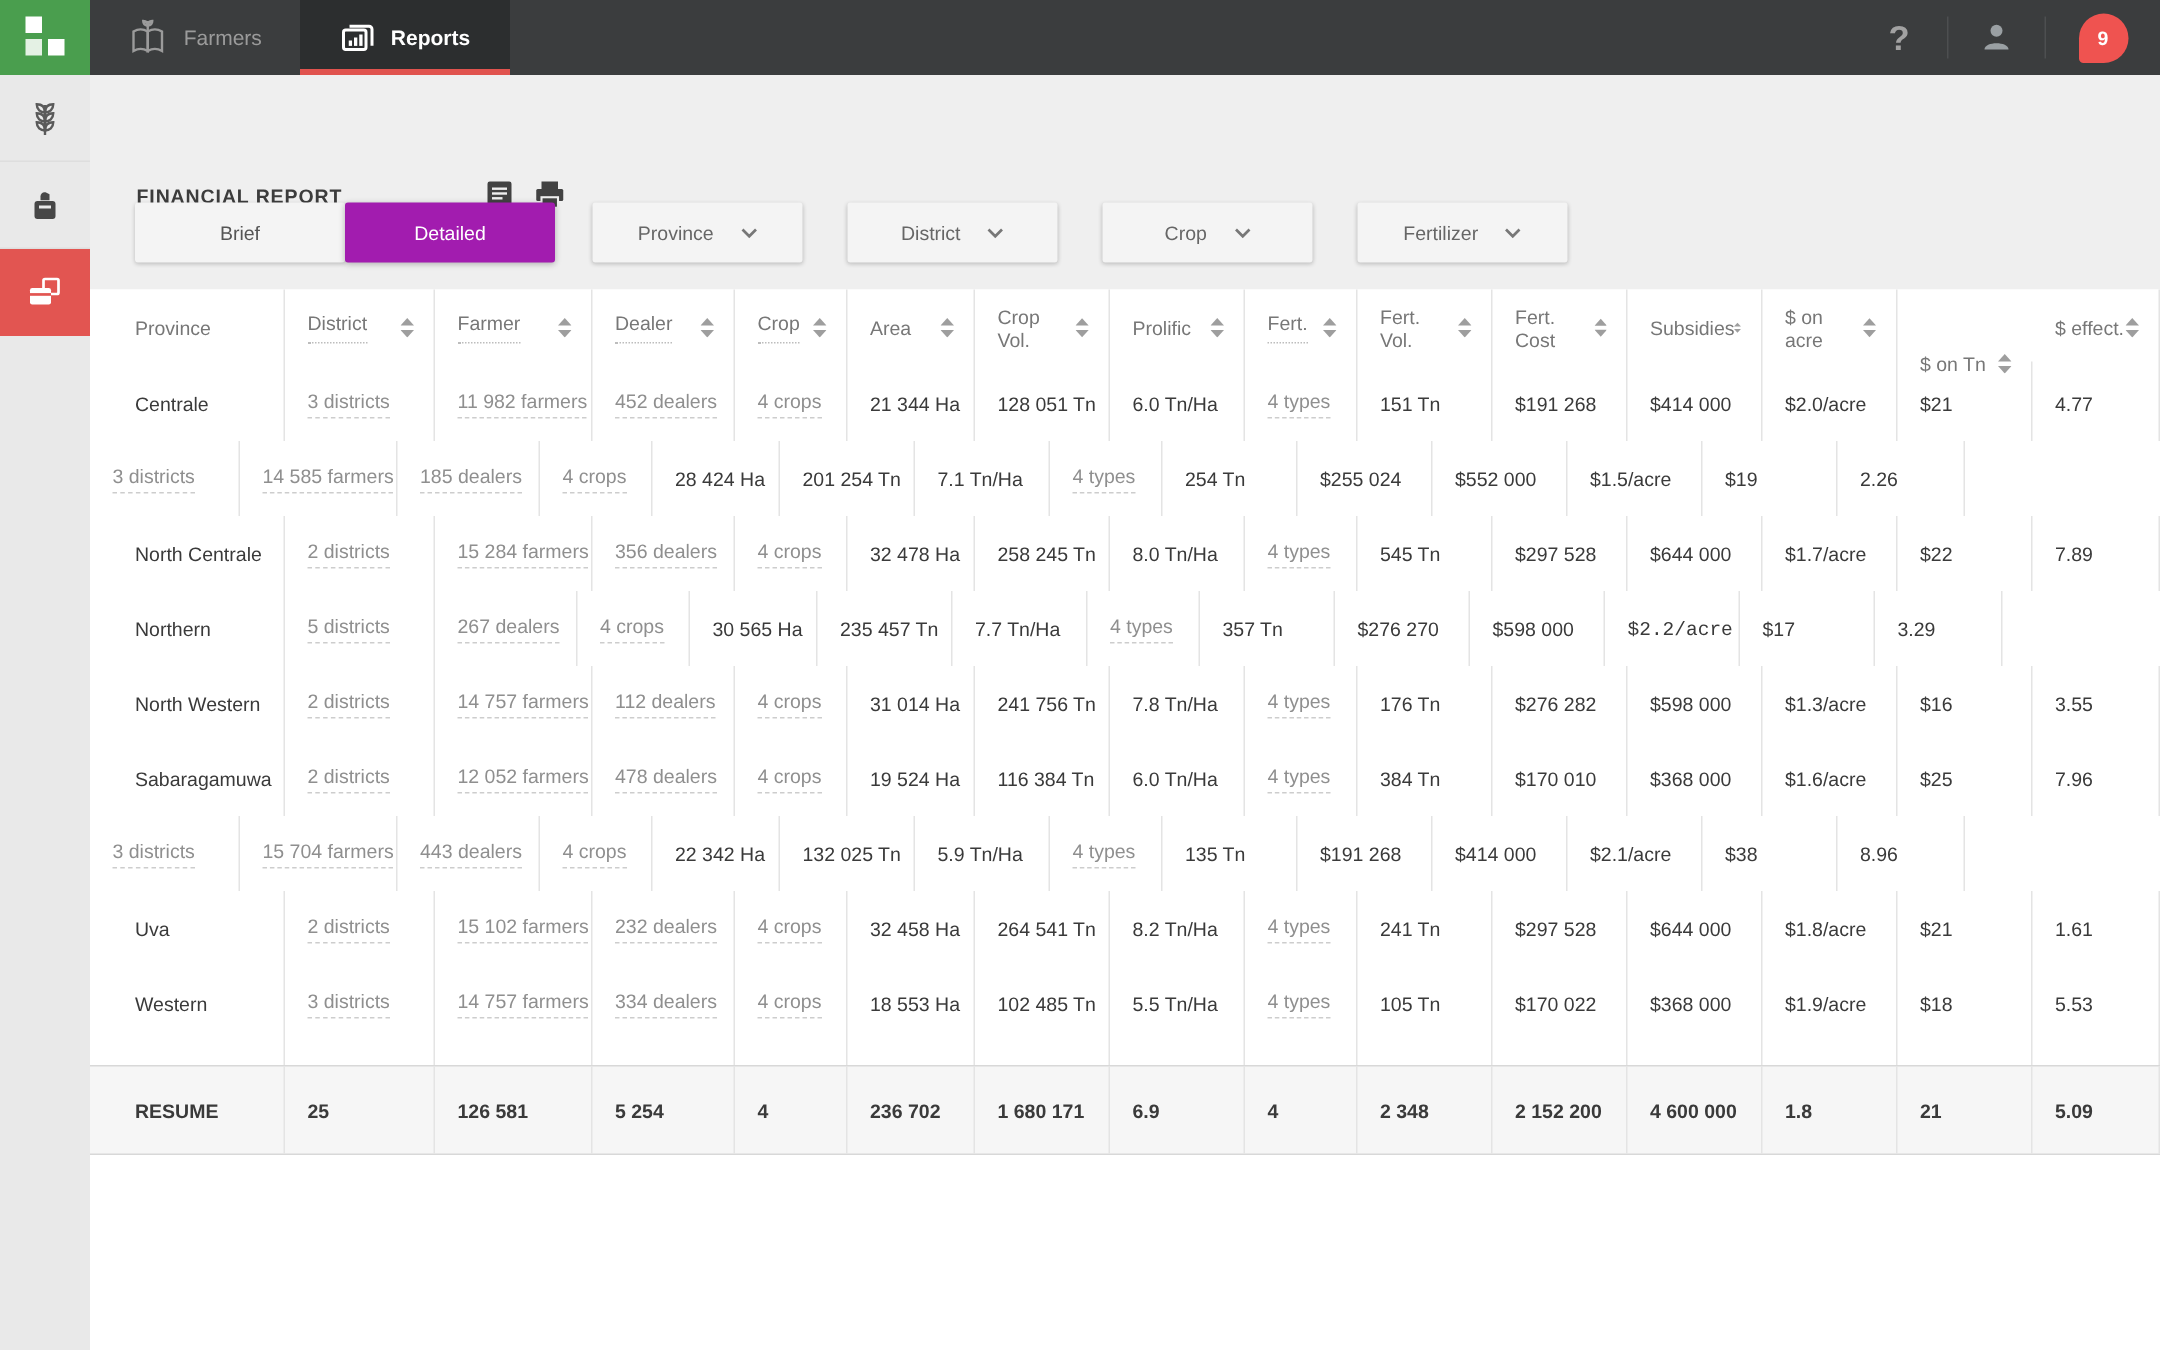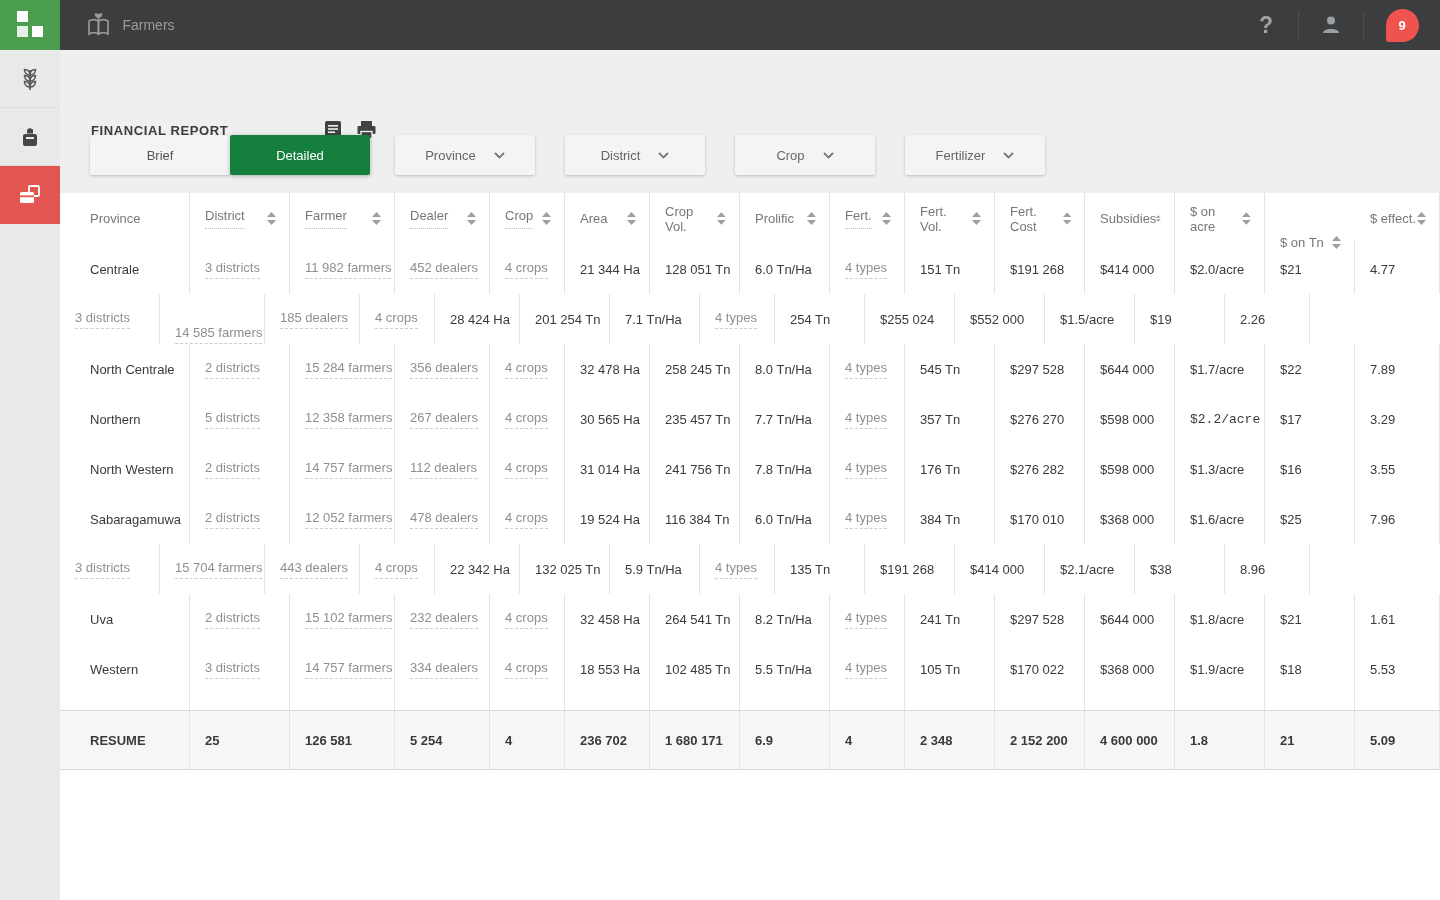--- a/index.html
+++ b/index.html
@@ -28,21 +28,21 @@
 
   
   .strip { position:absolute; left:60px; top:50px; width:1380px; height:143px; background:#efefef;text-align:right; }
   .page-title { position:absolute; left:31px; top:73px; font-size:13px; font-weight:bold; letter-spacing:.6px; color:#3c3c3c; }
   .hdr-icon { position:absolute; top:70px; cursor:pointer; }
   .hdr-icon.doc { left:264px; }
   .hdr-icon.print { left:296px; }
 
   .btn { position:absolute; top:85px; height:40px; width:140px; display:flex; align-items:center; justify-content:center; font-size:13px; cursor:pointer; border-radius:2px; }
   .btn.flat { background:#f4f4f4; color:#555; box-shadow:0 1px 3px rgba(0,0,0,.22); }
-  .btn.green { background:#15803d; color:#fff; box-shadow:0 1px 4px rgba(0,0,0,.28); z-index:2; }
+  .btn.green { background:#a21caf; color:#fff; box-shadow:0 1px 4px rgba(0,0,0,.28); z-index:2; }
   .btn.drop { gap:18px; color:#666; }
 
   
   .table-area { position:absolute; left:60px; top:193px; width:1380px; height:707px; background:#ffffff; }
   .cell { flex:none; border-right:1px solid #e4e4e4; display:flex; align-items:center; padding-left:15px; }
   .cell.first { padding-left:30px; }
   .thead { display:flex; height:51px; }
   .hcell { color:#777; font-size:13px; justify-content:space-between; padding-right:13px; cursor:pointer; }
   .hcell .hlbl { display:inline-block; }
   .hcell .hlbl.dotted { border-bottom:1px dotted #bdbdbd; padding-bottom:5px; }
@@ -98,20 +98,30 @@
     <div class="tab">
       <svg width="27" height="27" viewBox="0 0 27 27" fill="none" stroke="#9b9b9b" stroke-width="1.6">
         <path d="M4 9 C7 7.2 10.5 7.2 13.5 9 L13.5 22 C10.5 20.2 7 20.2 4 22 Z"></path>
         <path d="M23 9 C20 7.2 16.5 7.2 13.5 9 L13.5 22 C16.5 20.2 20 20.2 23 22 Z"></path>
         <line x1="13.5" y1="2" x2="13.5" y2="9"></line>
         <path d="M13.5 5 C11.5 4.8 10.5 3.5 10.5 2 C12.5 2.1 13.5 3.3 13.5 5 Z"></path>
         <path d="M13.5 5 C15.5 4.8 16.5 3.5 16.5 2 C14.5 2.1 13.5 3.3 13.5 5 Z"></path>
       </svg>
       <span class="tab-label">Farmers</span>
     </div>
+    <div class="tab active">
+      <svg width="24" height="22" viewBox="0 0 24 22">
+        <path d="M6 3.5 h13 a2 2 0 0 1 2 2 v11" fill="none" stroke="#fff" stroke-width="2"></path>
+        <rect x="2" y="6" width="15" height="13" rx="1.5" fill="none" stroke="#fff" stroke-width="2"></rect>
+        <rect x="5.5" y="13" width="2.2" height="3.6" fill="#fff"></rect>
+        <rect x="9" y="11" width="2.2" height="5.6" fill="#fff"></rect>
+        <rect x="12.5" y="9" width="2.2" height="7.6" fill="#fff"></rect>
+      </svg>
+      <span class="tab-label">Reports</span>
+    </div>
     <div class="tb-spacer"></div>
     <div class="tb-icon">
       <span class="tb-help">?</span>
     </div>
     <div class="tb-div"></div>
     <div class="tb-icon">
       <svg width="24" height="24" viewBox="0 0 24 24" fill="#9aa0a3">
         <circle cx="12" cy="7.5" r="4"></circle>
         <path d="M4 20 C4 14.5 20 14.5 20 20 Z"></path>
       </svg>
@@ -302,21 +312,21 @@
           <div class="cell tcell" style="width: 90px;">$191 268</div>
           <div class="cell tcell" style="width: 90px;">$414 000</div>
           <div class="cell tcell" style="width: 90px;">$2.0/acre</div>
           <div class="cell tcell" style="width: 90px;">$21</div>
           <div class="cell tcell" style="width: 85px;">4.77</div>
         </div>
         <div class="trow">
           <div class="cell tcell" style="width: 100px;">
             <span class="linky">3 districts</span>
           </div>
-          <div class="cell tcell" style="width: 105px; align-items: flex-end;">
+          <div class="cell tcell" style="width: 105px;">
             <span class="linky">14 585 farmers</span>
           </div>
           <div class="cell tcell" style="width: 95px;">
             <span class="linky">185 dealers</span>
           </div>
           <div class="cell tcell" style="width: 75px;">
             <span class="linky">4 crops</span>
           </div>
           <div class="cell tcell" style="width: 85px;">28 424 Ha</div>
           <div class="cell tcell" style="width: 90px;">201 254 Tn</div>
@@ -355,23 +365,20 @@
           <div class="cell tcell" style="width: 90px;">$297 528</div>
           <div class="cell tcell" style="width: 90px;">$644 000</div>
           <div class="cell tcell" style="width: 90px;">$1.7/acre</div>
           <div class="cell tcell" style="width: 90px;">$22</div>
           <div class="cell tcell" style="width: 85px;">7.89</div>
         </div>
         <div class="trow">
           <div class="cell tcell first" style="width: 130px;">Northern</div>
           <div class="cell tcell" style="width: 100px;">
             <span class="linky">5 districts</span>
-          </div>
-          <div class="cell tcell" style="width: 105px;">
-            <span class="linky">12 358 farmers</span>
           </div>
           <div class="cell tcell" style="width: 95px;">
             <span class="linky">267 dealers</span>
           </div>
           <div class="cell tcell" style="width: 75px;">
             <span class="linky">4 crops</span>
           </div>
           <div class="cell tcell" style="width: 85px;">30 565 Ha</div>
           <div class="cell tcell" style="width: 90px;">235 457 Tn</div>
           <div class="cell tcell" style="width: 90px;">7.7 Tn/Ha</div>

